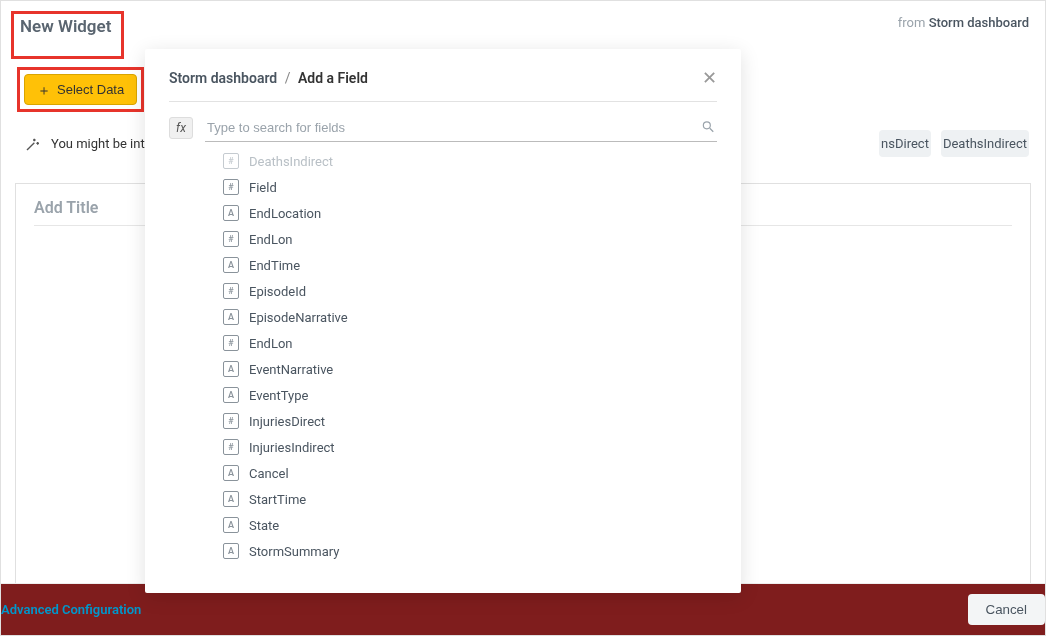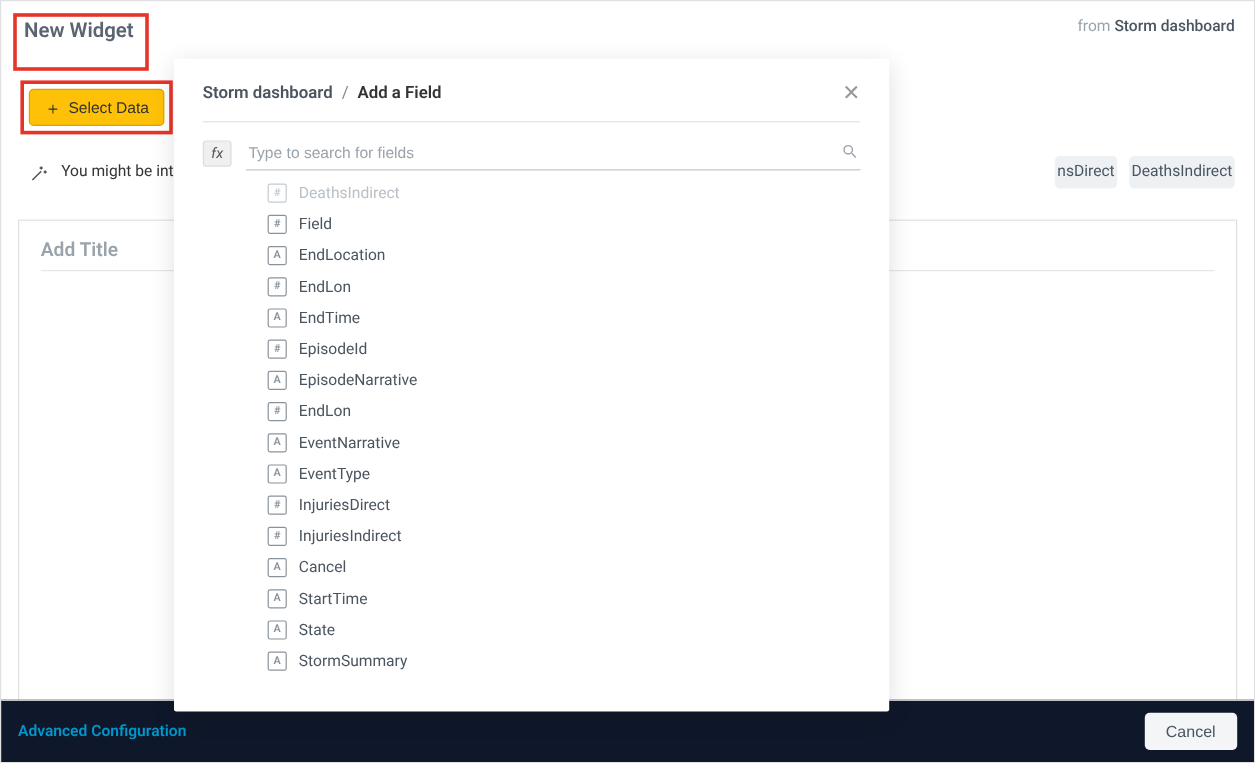--- a/index.html
+++ b/index.html
@@ -109,23 +109,23 @@
     border-bottom: 1px solid #e6e6e6;
     margin-bottom: 8px;
   }
 
   .footer {
     position: absolute;
     bottom: 0; left: 0; right: 0;
     display: flex;
     justify-content: space-between;
     align-items: center;
-    padding: 10px 14px;
+    padding: 10px 0;
     border-top: 1px solid #eee;
-    background: #0f172a;
+    background: #7f1d1d;
   }
   .adv-link { color: #0097cc; font-weight: 600; cursor: pointer; }
   .cancel-btn {
     background: #f3f5f6;
     border: none;
     border-radius: 4px;
     padding: 8px 18px;
     color: #4a5560;
     cursor: pointer;
   }

